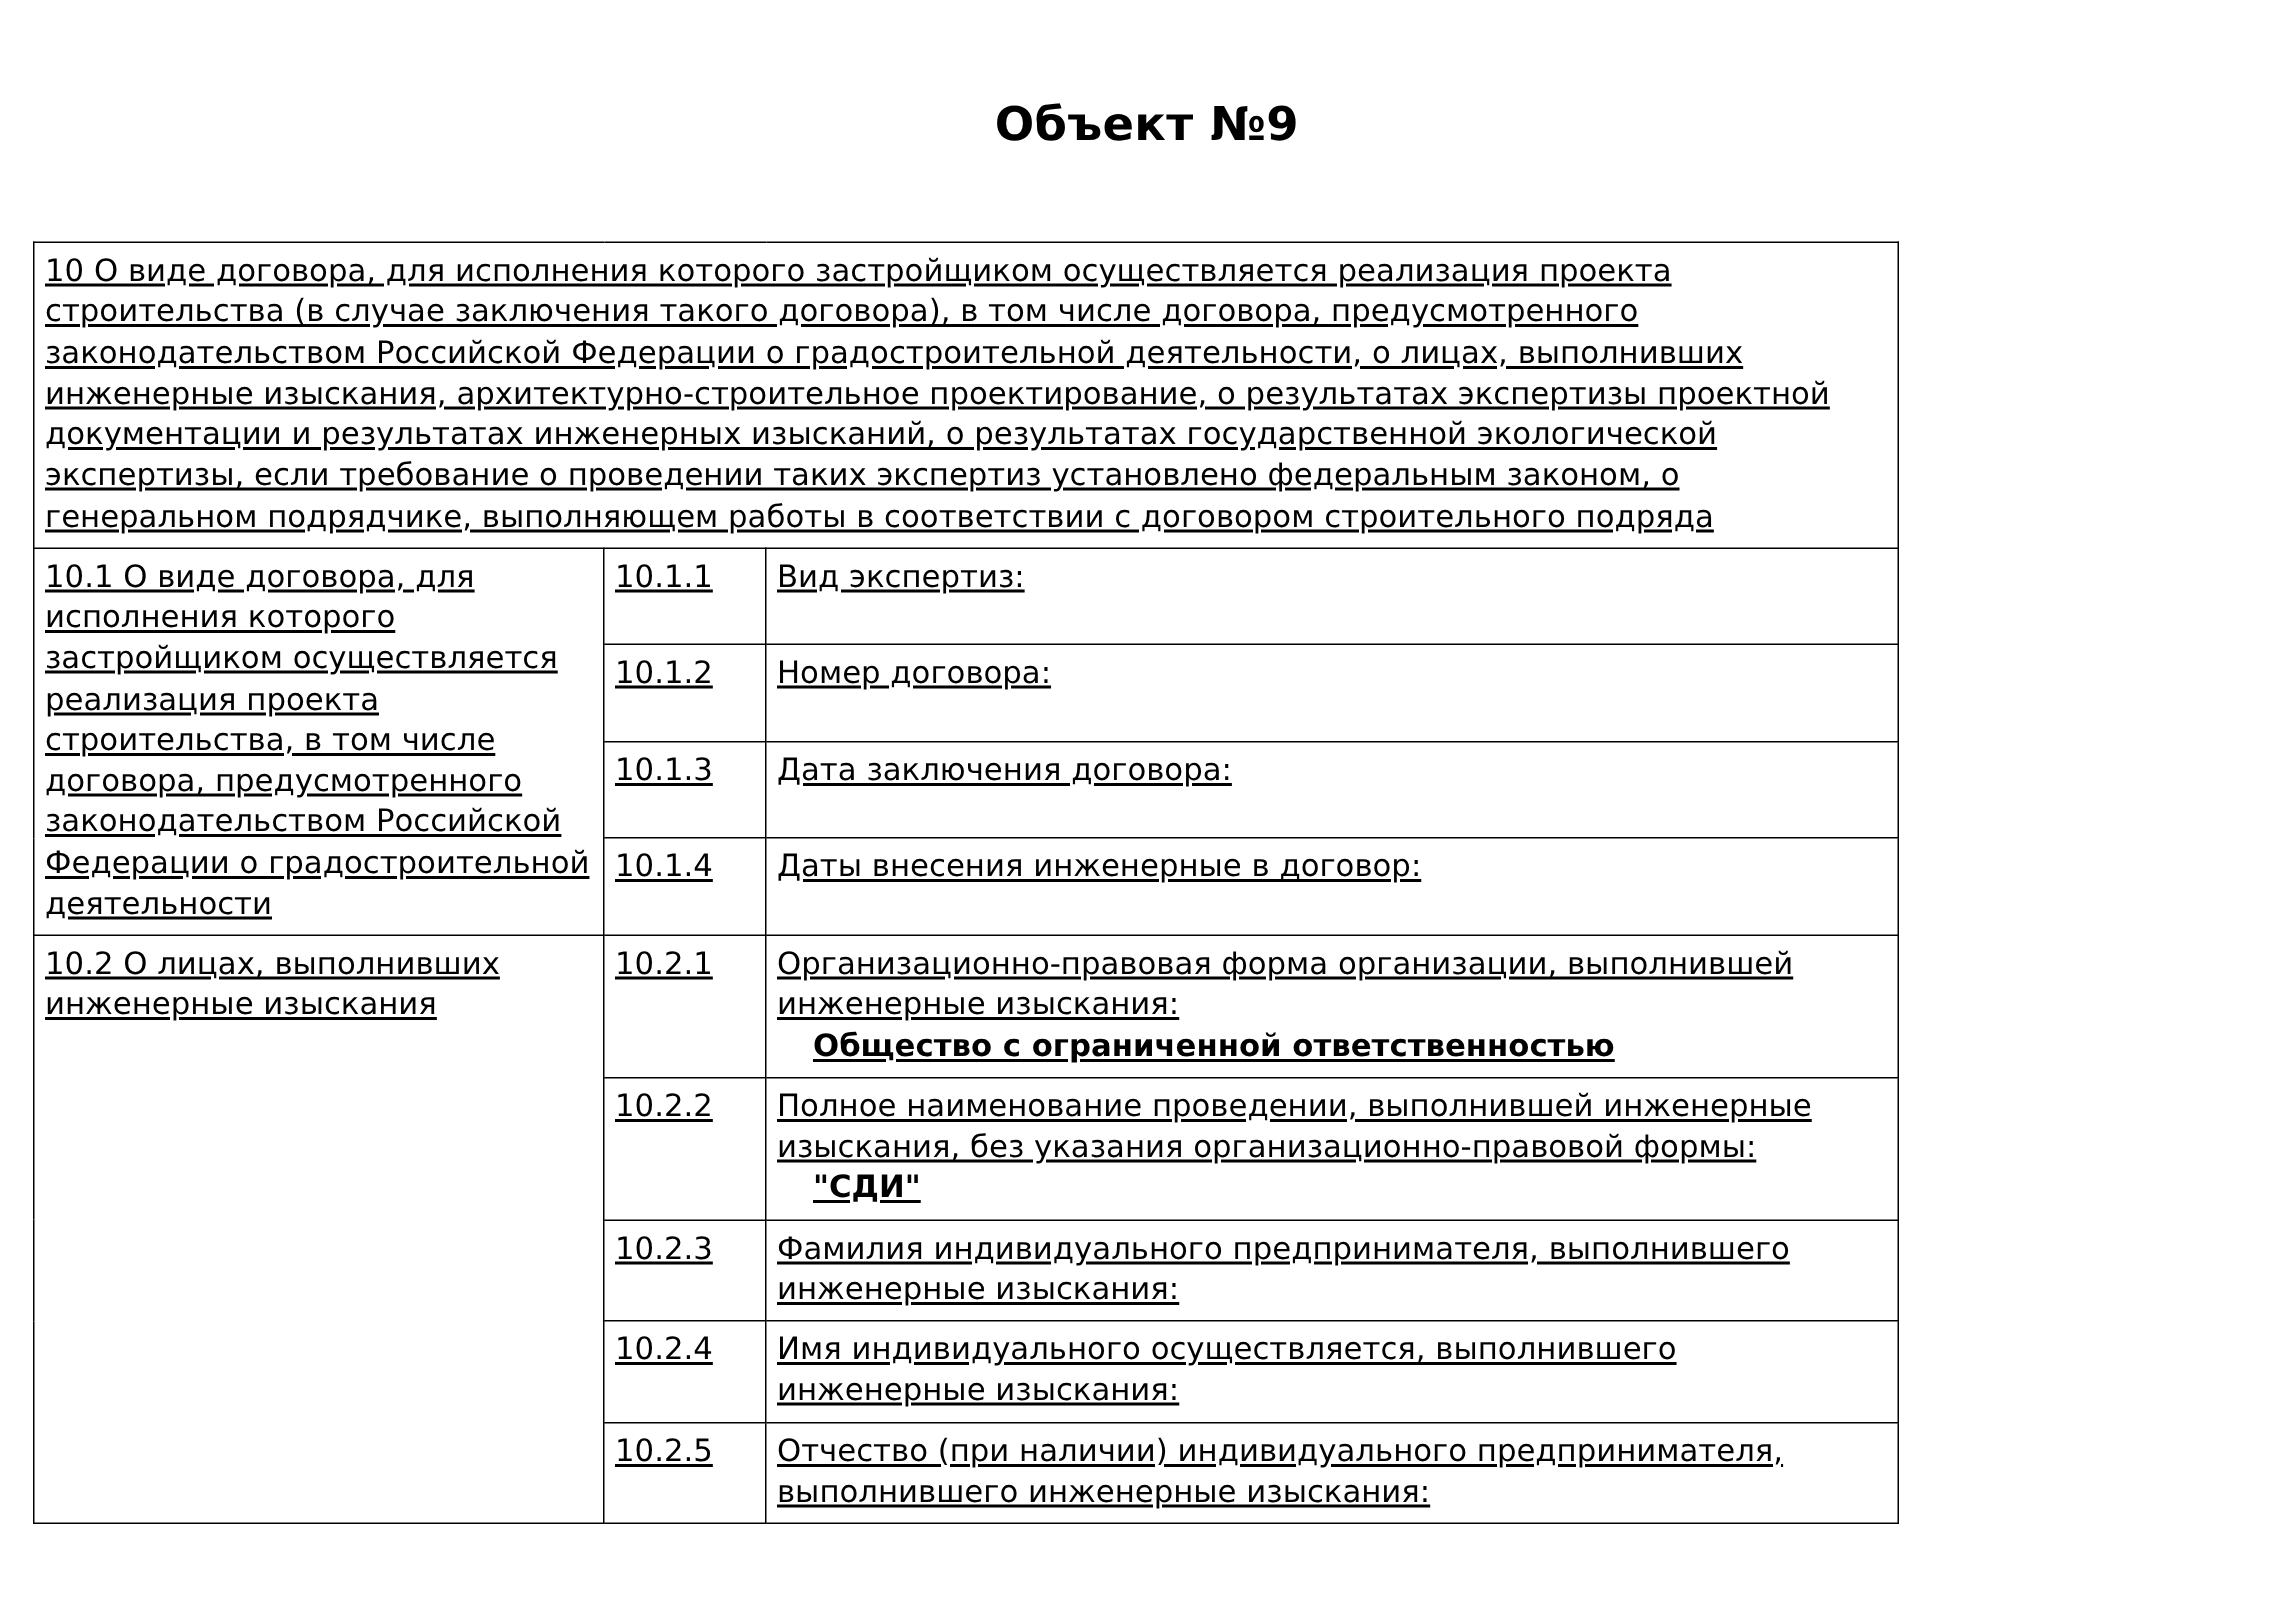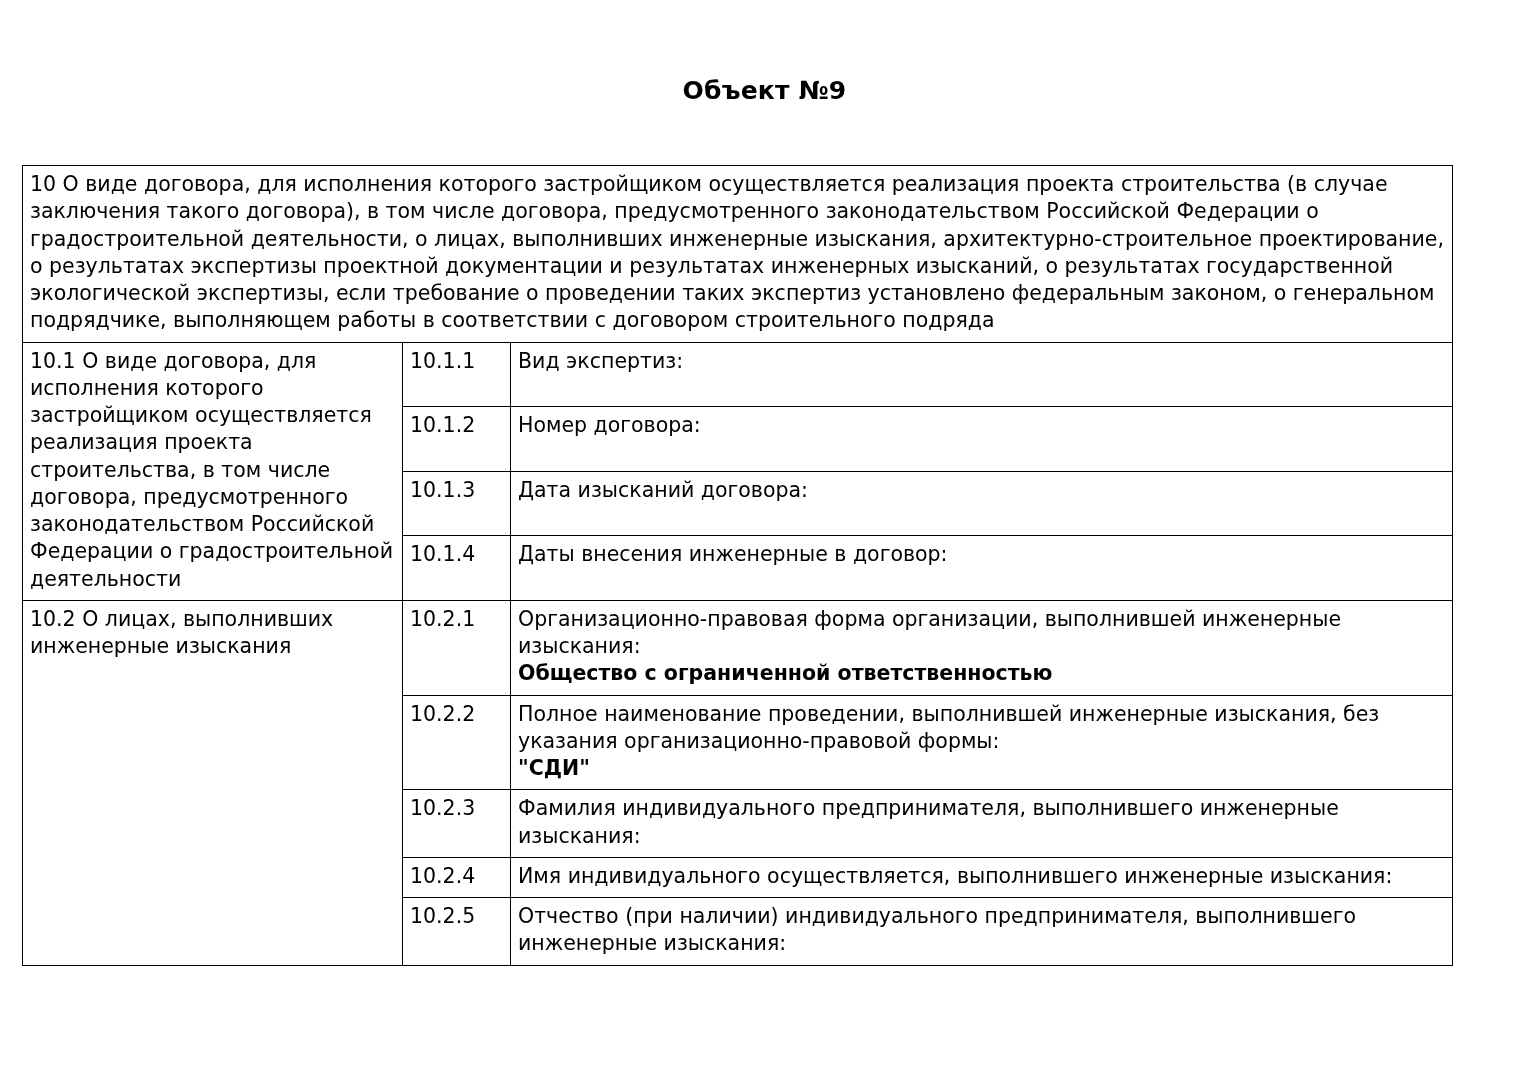--- a/index.html
+++ b/index.html
@@ -14,49 +14,51 @@
     color: #000000;
     -webkit-font-smoothing: antialiased;
   }
   .page {
     width: 1529px;
     box-sizing: border-box;
     padding: 60px 22px 0 22px;
   }
   .doc-title {
     text-align: center;
-    font-size: 25px;
+    font-size: 31px;
     font-weight: bold;
-    margin: 16px 0 60px 0;
+    margin: 5px 0 60px 0;
     letter-spacing: 0.2px;
   }
   table.doc-table {
     border-collapse: collapse;
-    width: 1431px;
+    width: 1244px;
     table-layout: fixed;
+    text-decoration: underline;
   }
   table.doc-table td {
     border: 1.6px solid #000000;
     vertical-align: top;
     padding: 5px 7px 7px 7px;
     font-size: 20.5px;
     line-height: 1.33;
   }
   td.section-header {
     padding: 9px 8px 10px 8px;
   }
   td.mid {
     vertical-align: middle;
   }
   .col-a { width: 380px; }
   .col-b { width: 108px; }
   .col-c { width: auto; }
   .value-line {
     display: block;
     font-weight: bold;
+    margin-left: 24px;
   }
   .nowrap-num {
     white-space: nowrap;
   }
 </style>
 </head>
 <body>
 
 <div class="page">
 
@@ -86,21 +88,21 @@
         <td class="nowrap-num">10.1.2</td>
         <td>
           <span>Номер договора:</span>
           <span class="value-line"></span>
         </td>
       </tr>
 
       <tr>
         <td class="nowrap-num">10.1.3</td>
         <td>
-          <span>Дата изысканий договора:</span>
+          <span>Дата заключения договора:</span>
           <span class="value-line"></span>
         </td>
       </tr>
 
       <tr>
         <td class="nowrap-num">10.1.4</td>
         <td>
           <span>Даты внесения инженерные в договор:</span>
           <span class="value-line"></span>
         </td>

